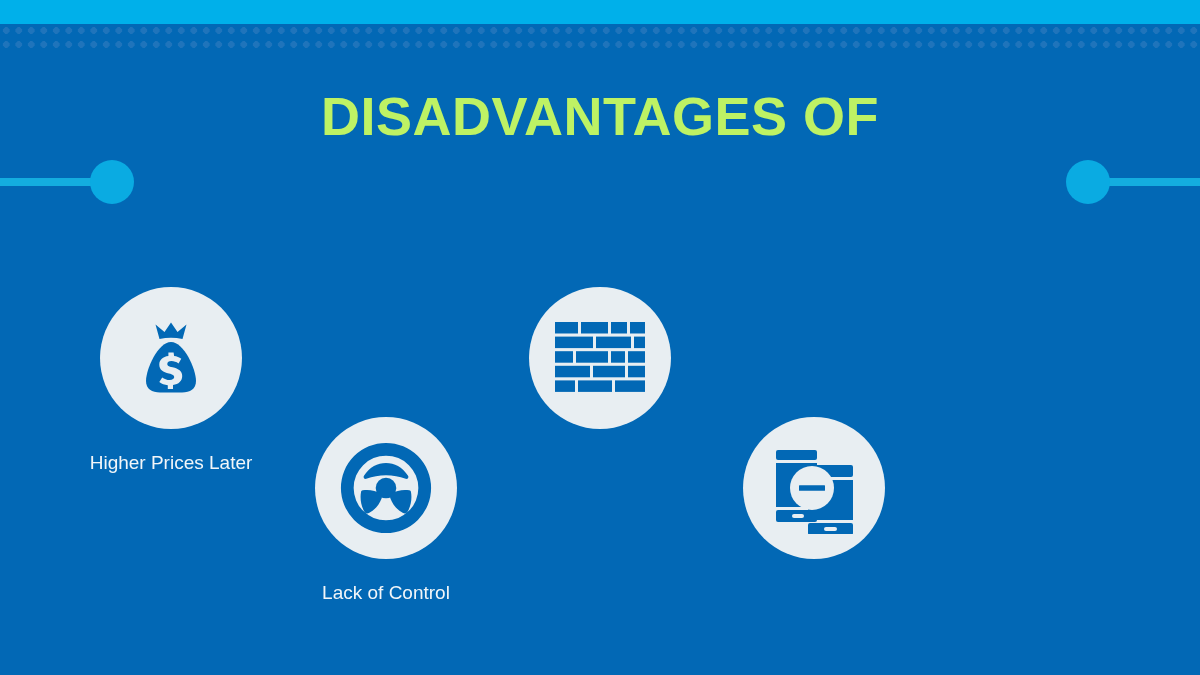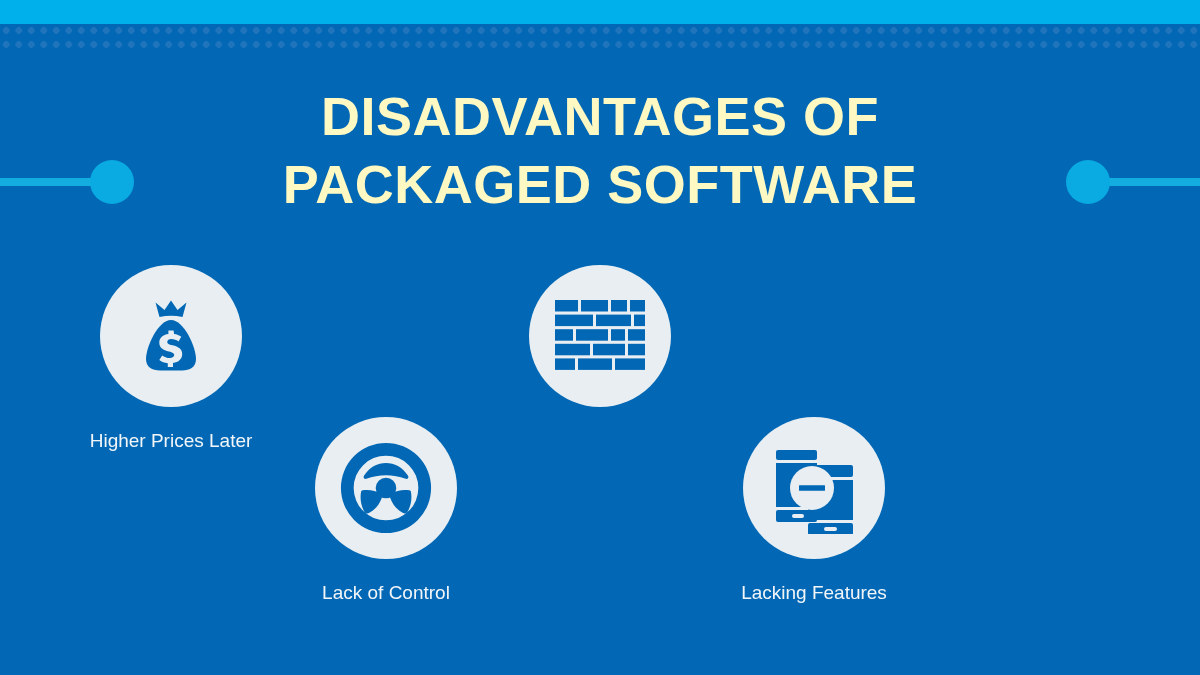--- a/index.html
+++ b/index.html
@@ -35,21 +35,21 @@
   }
 
   
   .title-block {
     position:absolute; top:82px; left:0;
     width:1200px;
     text-align:center;
   }
   .title-line {
     display:block;
-    color:#fef9c3;
+    color:#bef264;
     font-size:54px;
     font-weight:bold;
     letter-spacing:0.5px;
     line-height:68px;
     white-space:nowrap;
   }
 
   
   .deco { position:absolute; top:172px; height:20px; }
   .deco .bar {
@@ -87,40 +87,39 @@
   .item-label {
     margin-top:22px;
     color:#f2f6f9;
     font-size:19px;
     line-height:24px;
     font-weight:normal;
     white-space:nowrap;
   }
 
   
-  .item-r1 { top:265px; }
+  .item-r1 { top:287px; }
   .item-c1 { left:41px; }
   .item-c3 { left:470px; }
   .item-c5 { left:899px; }
   
   .item-r2 { top:417px; }
   .item-c2 { left:256px; }
   .item-c4 { left:684px; }
 </style>
 </head>
 <body>
 
 <div id="slide">
 
   <div class="top-bar"></div>
   <div class="dot-band"></div>
 
   <div class="title-block">
     <span class="title-line">DISADVANTAGES OF</span>
-    <span class="title-line">PACKAGED SOFTWARE</span>
   </div>
 
   <div class="deco deco-left">
     <div class="bar"></div>
     <div class="knob"></div>
   </div>
   <div class="deco deco-right">
     <div class="bar"></div>
     <div class="knob"></div>
   </div>
@@ -188,17 +187,16 @@
           <rect x="40" y="23" width="45" height="12" rx="2"></rect>
           <rect x="40" y="38" width="45" height="40"></rect>
           <rect x="40" y="81" width="45" height="12" rx="2"></rect>
           <rect x="56" y="85" width="13" height="4" rx="2" fill="#e8eef2"></rect>
         </g>
 
         <circle cx="44" cy="46" r="22" fill="#e8eef2"></circle>
         <rect x="31" y="43.2" width="26" height="5.6" rx="0.5" fill="#0268b5"></rect>
       </svg>
     </div>
-    <div class="item-label">Lacking Features</div>
   </div>
 
 
 </div>
 
 </body></html>

